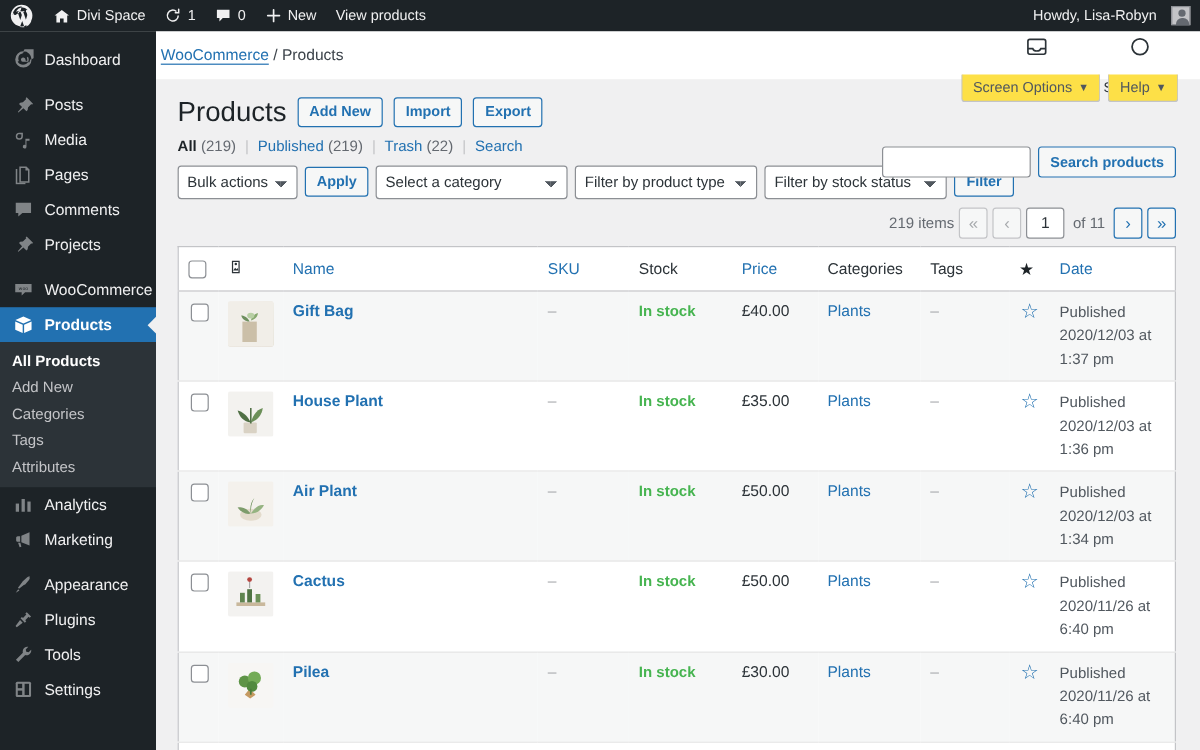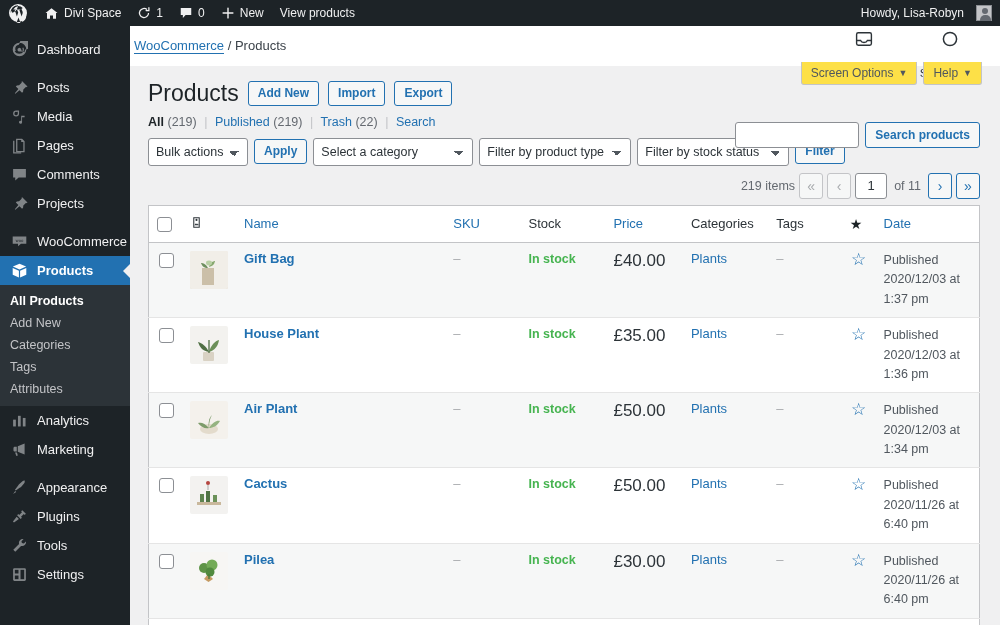--- a/index.html
+++ b/index.html
@@ -162,21 +162,21 @@
   .chk {
     width: 15px; height: 15px; border: 1px solid #8c8f94;
     border-radius: 3px; background: #fff; display: block; margin-top: 2px;
   }
   .thumb {
     width: 38px; height: 38px; border-radius: 2px; display: block;
     background-size: cover; background-position: center; overflow: hidden;
   }
   .pname { font-weight: 700; color: #2271b1; font-size: 13px; }
   .instock { color: #46b450; font-weight: 600; font-size: 12.5px; }
-  .price { color: #2c3338; font-size: 17px; }
+  .price { color: #2c3338; font-size: 13px; }
   .dash { color: #a7aaad; }
   .date-cell { color: #50575e; font-size: 12.5px; line-height: 1.55; width: 106px; }
   .star-col { width: 34px; text-align: center; }
   .star { font-size: 17px; color: #2271b1; line-height: 1; }
   .col-name { width: 222px; }
   .col-sku { width: 78px; }
   .col-stock { width: 88px; }
   .col-price { width: 72px; }
   .col-cat { width: 86px; }
   .col-tags { width: 76px; }

